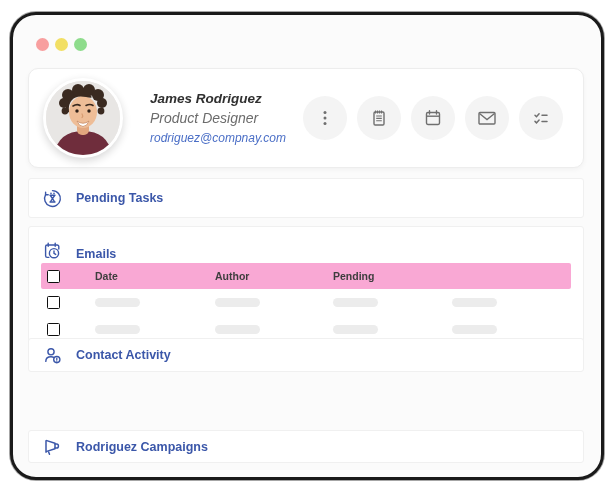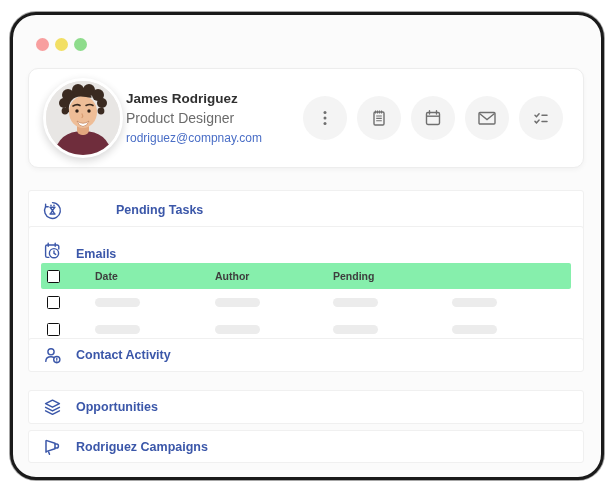--- a/index.html
+++ b/index.html
@@ -21,46 +21,46 @@
     position:absolute;left:15px;top:53px;width:556px;height:100px;
     background:#ffffff;border:1px solid #ededed;border-radius:10px;
     box-shadow:0 2px 5px rgba(0,0,0,.04);
     display:flex;align-items:center;box-sizing:border-box;
   }
   .avatar{
     margin-left:14px;width:74px;height:74px;border-radius:50%;
     border:3px solid #fff;box-shadow:0 3px 9px rgba(0,0,0,.16);
     overflow:hidden;flex:0 0 auto;background:#e8e6e4;
   }
-  .info{margin-left:3px;line-height:1;}
+  .info{margin-left:27px;line-height:1;font-style:italic;}
   .name{font-size:13.5px;font-weight:700;color:#303030;margin-bottom:6px;}
   .role{font-size:14px;color:#6b6b6b;margin-bottom:7px;}
   .email{font-size:12px;color:#4a6ec6;cursor:pointer;}
   .actions{margin-left:auto;margin-right:20px;display:flex;gap:10px;}
   .action{
     width:44px;height:44px;border-radius:50%;background:#f4f4f4;
     display:flex;align-items:center;justify-content:center;color:#6f6f6f;cursor:pointer;
   }
   .action svg{display:block;}
   
   .bar{
     position:absolute;left:15px;width:556px;background:#ffffff;
     border:1px solid #f0f0f0;border-radius:3px;box-sizing:border-box;
     display:flex;align-items:center;padding-left:13px;cursor:pointer;
   }
   .bar-label{font-size:12.5px;font-weight:700;color:#3b57a9;margin-left:13px;}
   .sec-icon{color:#3b57a9;display:flex;align-items:center;}
-  #bar-pending{top:175px;height:40px;gap:40px;}
+  #bar-pending{top:163px;height:40px;}
   #bar-emails{top:211px;height:116px;display:block;padding:0;cursor:default;}
   #bar-contact{top:323px;height:34px;}
   #bar-opps{top:375px;height:34px;}
   #bar-marketing{top:415px;height:33px;}
   .emails-head{height:30px;margin-top:4px;display:flex;align-items:flex-end;padding-left:13px;cursor:pointer;}
   .tbl-head{
-    margin:2px 12px 0 12px;height:26px;background:#86efac;border-radius:2px;
+    margin:2px 12px 0 12px;height:26px;background:#f9a8d4;border-radius:2px;
     display:grid;grid-template-columns:54px 120px 118px 119px 1fr;align-items:center;
   }
   .th{font-size:10.5px;font-weight:700;color:#3e3e3e;}
   .tbl-row{
     margin:0 12px;height:27px;
     display:grid;grid-template-columns:54px 120px 118px 119px 1fr;align-items:center;cursor:pointer;
   }
   .cb{
     width:13px;height:13px;background:#fff;border:1.6px solid #0f0f0f;border-radius:1.5px;
     margin-left:6px;cursor:pointer;box-sizing:border-box;
@@ -235,30 +235,20 @@
       <svg width="21" height="21" viewBox="0 0 21 21" fill="none" stroke="currentColor" stroke-width="1.4">
         <circle cx="9" cy="6.8" r="3.1"></circle>
         <path d="M3.8 16.4c0-3 2.3-4.7 5.2-4.7 1 0 2 .2 2.8.7" stroke-linecap="round"></path>
         <circle cx="14.8" cy="14.6" r="3.1"></circle>
         <path d="M14.8 13.1v1.7M14.8 16.2h.01" stroke-linecap="round" stroke-width="1.3"></path>
       </svg>
     </span>
     <span class="bar-label">Contact Activity</span>
   </div>
 
-  <div class="bar" id="bar-opps">
-    <span class="sec-icon">
-      <svg width="21" height="21" viewBox="0 0 21 21" fill="none" stroke="currentColor" stroke-width="1.5" stroke-linejoin="round">
-        <path d="M10.5 3.2 17.4 6.7 10.5 10.2 3.6 6.7Z"></path>
-        <path d="M3.6 10.4l6.9 3.5 6.9-3.5" stroke-linecap="round"></path>
-        <path d="M3.6 13.8l6.9 3.5 6.9-3.5" stroke-linecap="round"></path>
-      </svg>
-    </span>
-    <span class="bar-label">Opportunities</span>
-  </div>
 
   <div class="bar" id="bar-marketing">
     <span class="sec-icon">
       <svg width="21" height="21" viewBox="0 0 21 21" fill="none" stroke="currentColor" stroke-width="1.5" stroke-linejoin="round">
         <path d="M4 4.2v12.6"></path>
         <path d="M4 15.6 13 12.8V7.2L4 4.4"></path>
         <path d="M13 8h1.6a1.8 1.8 0 0 1 1.8 1.8v.4a1.8 1.8 0 0 1-1.8 1.8H13" stroke-linecap="round"></path>
         <path d="M6.6 15.9l.9 2.4" stroke-linecap="round"></path>
       </svg>
     </span>

